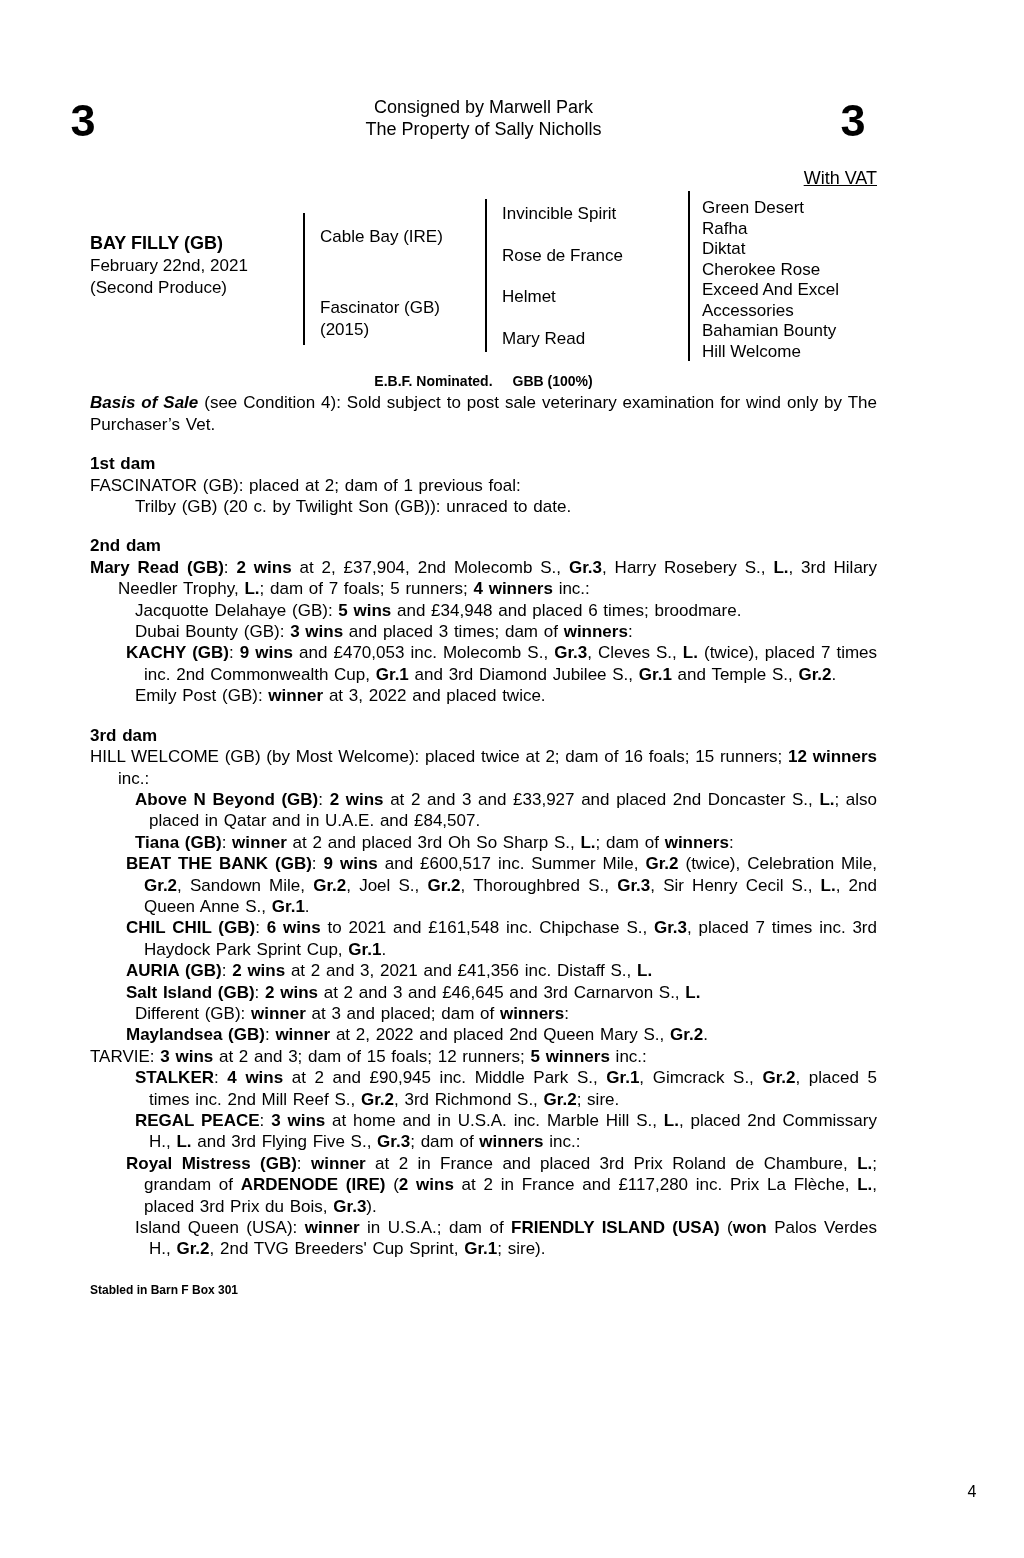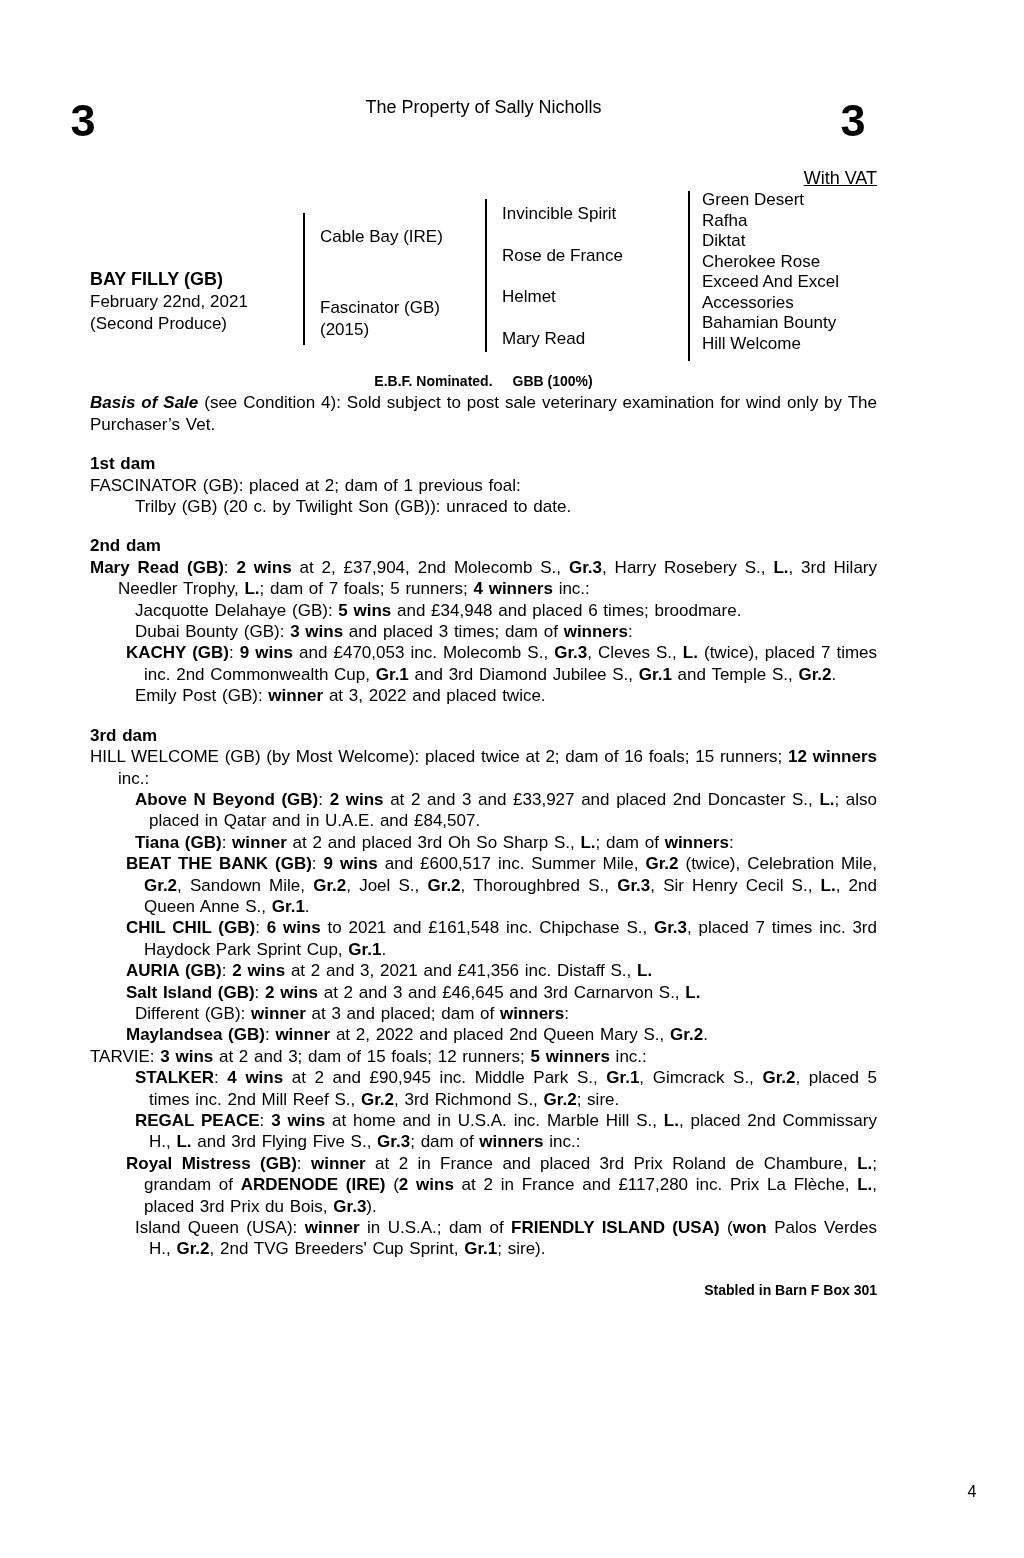--- a/index.html
+++ b/index.html
@@ -13,53 +13,54 @@
   .lot { position:absolute; font-size:45px; font-weight:bold; line-height:45px; width:46px; text-align:center; }
   .lot-left  { left:60px;  top:98px; }
   .lot-right { left:830px; top:98px; }
 
   .consignor { position:absolute; left:90px; top:97px; width:787px; text-align:center; font-size:18px; line-height:21.5px; }
   .with-vat  { position:absolute; left:90px; top:168px; width:787px; text-align:right; font-size:18px;text-decoration:underline; }
 
   
   .pedigree { position:absolute; left:90px; top:186px; width:787px; height:184px; font-size:17px; }
   .ped-name { position:absolute; left:0; top:47px; line-height:21.8px; }
-  .ped-name .nm { font-size:18px; font-weight:bold;margin-top:36px; }
+  .ped-name .nm { font-size:18px; font-weight:bold; }
   .ped-bar { position:absolute; width:2px; background:#000; }
   .bar1 { left:213px; top:27px;  height:132px; }
   .bar2 { left:395px; top:13px;  height:153px; }
   .bar3 { left:598px; top:5px;   height:170px; }
   .ped-sire { position:absolute; left:230px; top:40px;  line-height:21.8px; }
   .ped-dam  { position:absolute; left:230px; top:111px; line-height:21.8px; }
   .ped-col3 { position:absolute; left:412px; top:17px; }
   .ped-col3 div { line-height:21px; margin-bottom:20.5px; }
-  .ped-col4 { position:absolute; left:612px; top:4px; line-height:20.5px; }
+  .ped-col4 { position:absolute; left:612px; top:12px; line-height:20.5px; }
 
   
   .flow { position:absolute; left:90px; top:371px; width:787px; font-size:17px; line-height:21.4px; word-spacing:1px; }
   .center-b { text-align:center; font-weight:bold; font-size:14px; word-spacing:normal; }
   .ebf-gap { display:inline-block; width:20px; }
   .justify { text-align:justify; }
   .dam-head { font-weight:bold; margin-top:18px; }
   .flow p { text-align:justify; }
   p.l0 { margin-left:28px; text-indent:-28px; }
   p.l1 { margin-left:28px; text-indent:-14px;padding-left:31px; }
   p.l2 { margin-left:54px; text-indent:-18px; }
-  .stabled { text-align:right; font-weight:bold; font-size:14px; margin-top:20px; word-spacing:normal; }
+  .stabled { text-align:left; font-weight:bold; font-size:12px; margin-top:20px; word-spacing:normal; }
 
   .pageno { position:absolute; left:960px; top:1483px; width:24px; text-align:center; font-size:16px; }
 </style>
 </head>
 <body>
 
 <div class="page">
 
   <div class="lot lot-left">3</div>
 
   <div class="consignor">
+    <div>Consigned by Marwell Park</div>
     <div>The Property of Sally Nicholls</div>
   </div>
 
   <div class="lot lot-right">3</div>
 
   <div class="with-vat">With VAT</div>
 
   <div class="pedigree">
     <div class="ped-name">
       <div class="nm">BAY FILLY (GB)</div>

